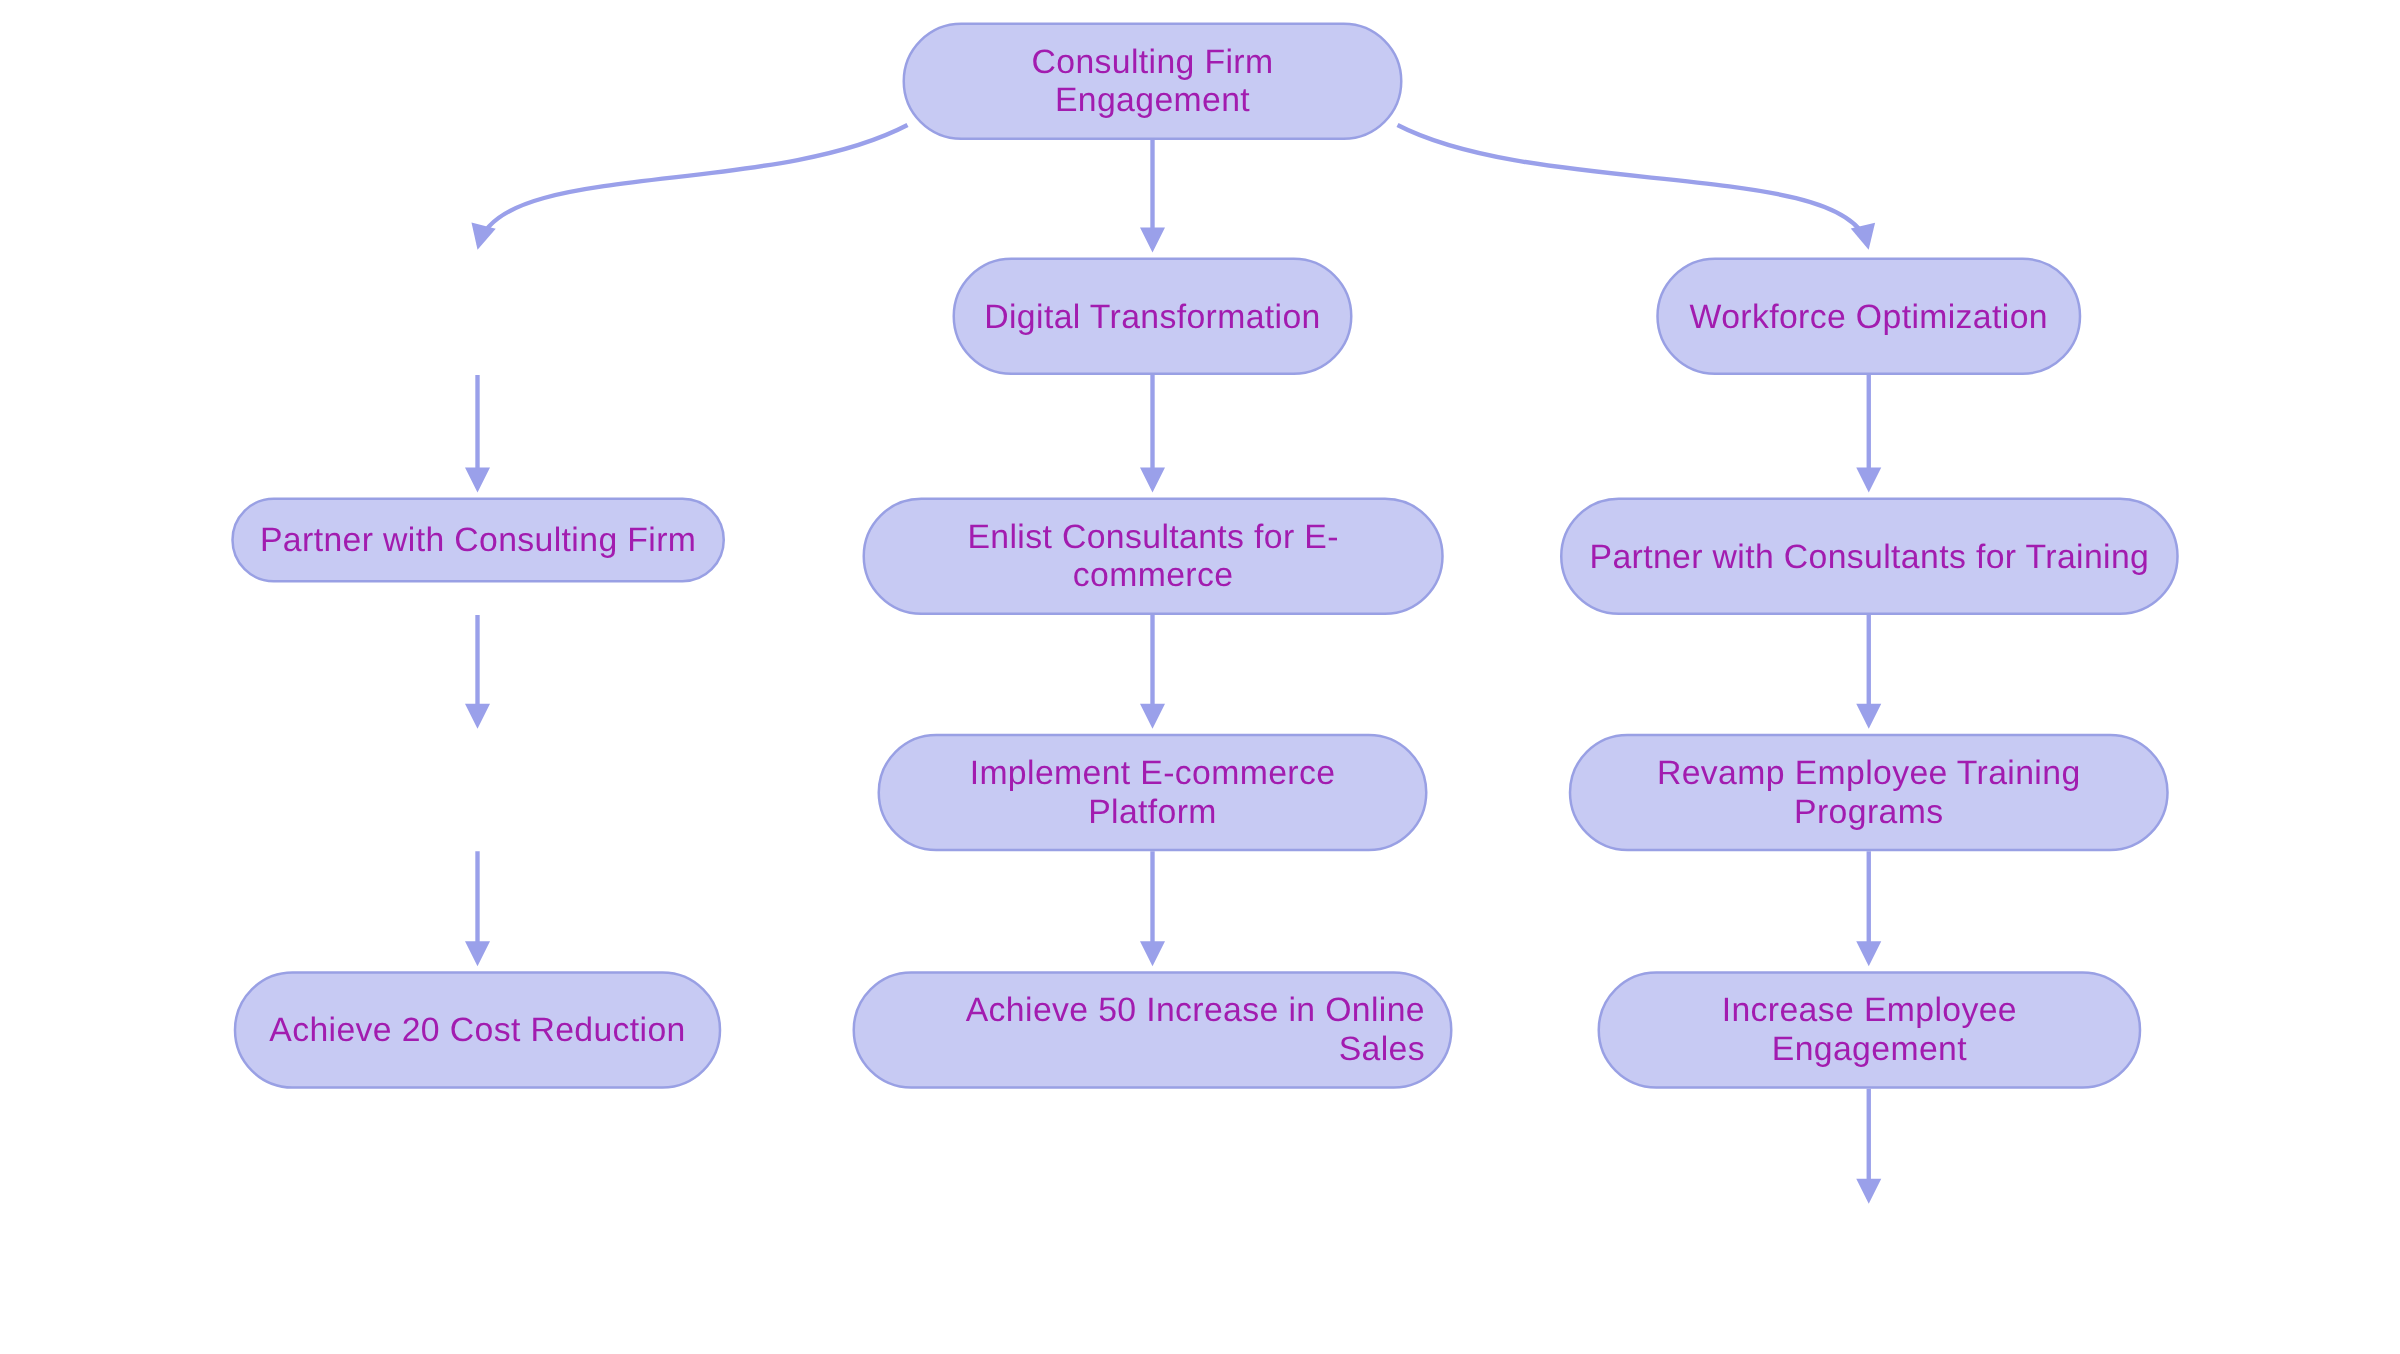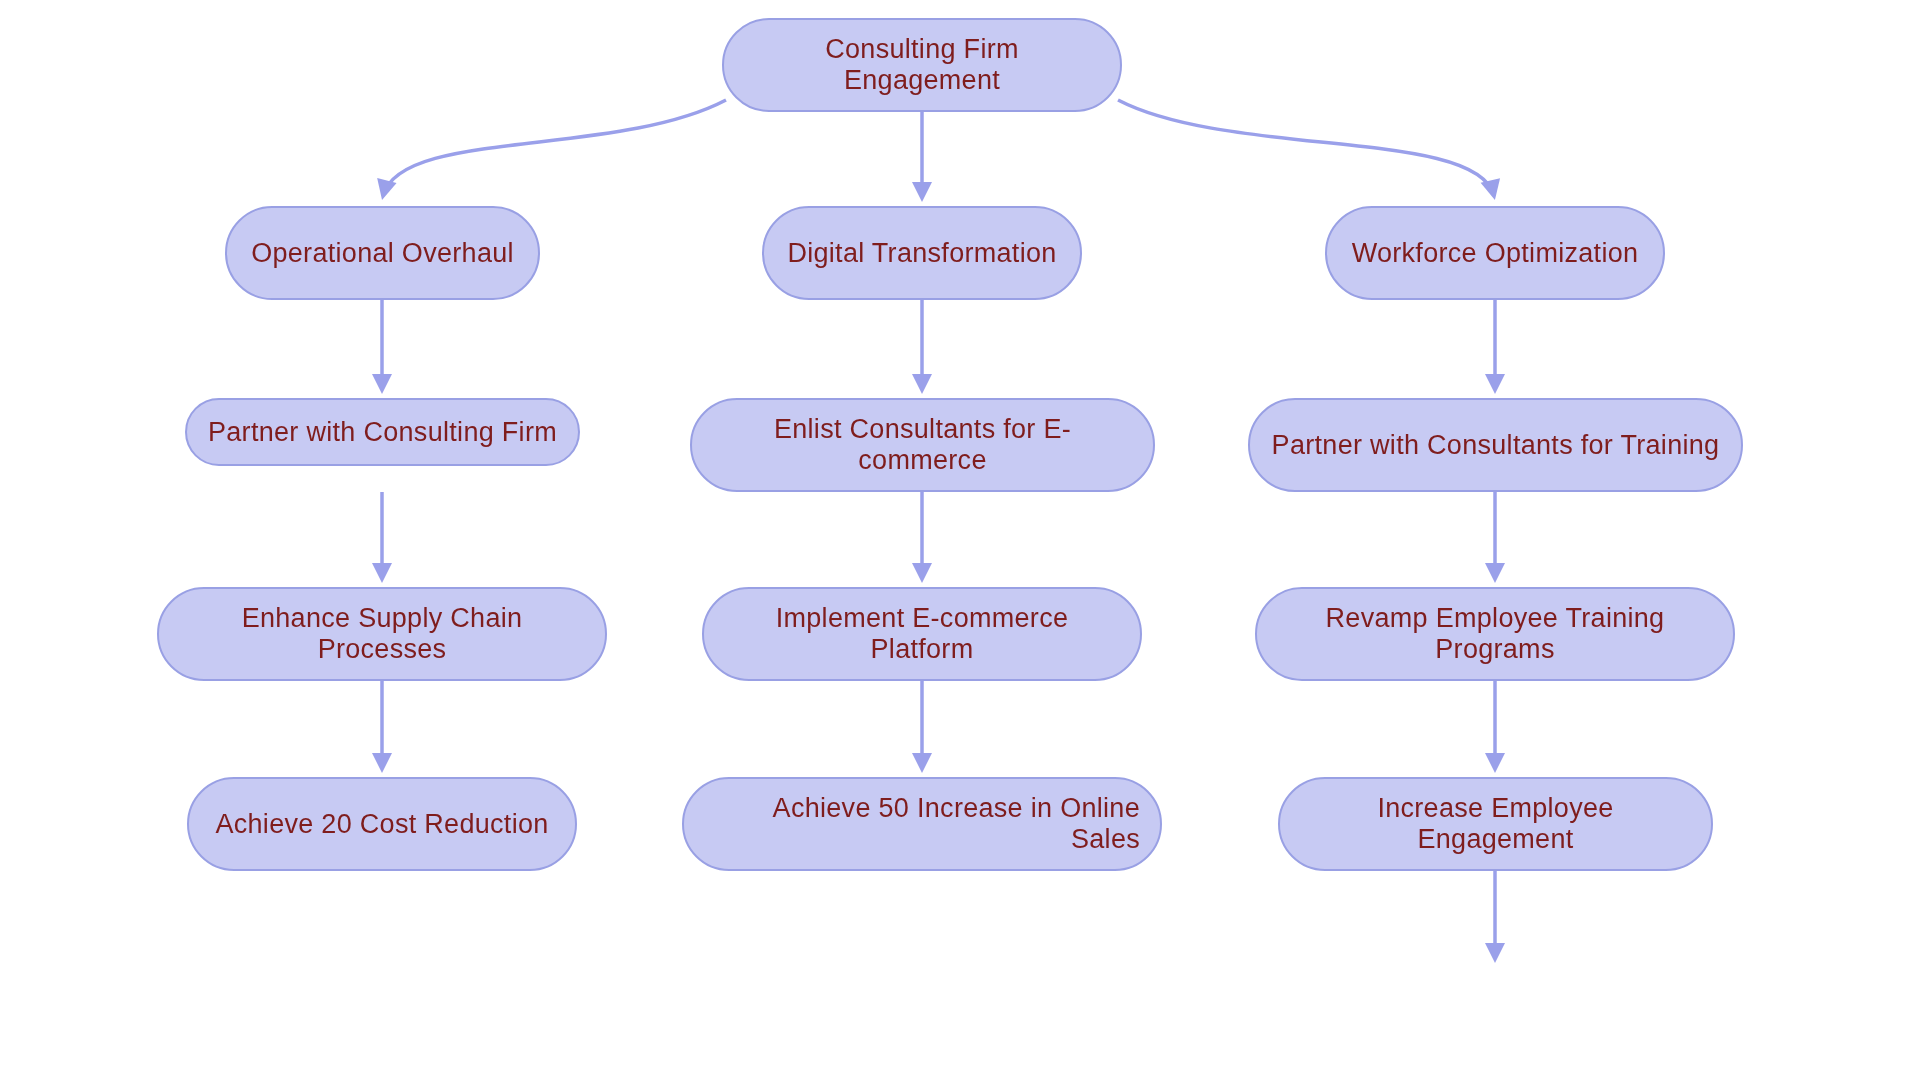--- a/index.html
+++ b/index.html
@@ -32,21 +32,21 @@
   .node {
     position: absolute;
     box-sizing: border-box;
     display: flex;
     align-items: center;
     justify-content: center;
     text-align: center;
     background: #c7caf3;
     border: 2px solid #99a0e4;
     border-radius: 48px;
-    color: #7f1d1d;
+    color: #a21caf;
     font-size: 27px;
     letter-spacing: 0.3px;
     padding: 0 20px;
   }
 </style>
 </head>
 <body>
 
 <div class="canvas">
 
@@ -70,29 +70,27 @@
     <path class="edge" d="M 922 681 L 922 769" marker-end="url(#arrow)"></path>
 
     <path class="edge" d="M 1495 300 L 1495 390" marker-end="url(#arrow)"></path>
     <path class="edge" d="M 1495 492 L 1495 579" marker-end="url(#arrow)"></path>
     <path class="edge" d="M 1495 681 L 1495 769" marker-end="url(#arrow)"></path>
     <path class="edge" d="M 1495 871 L 1495 959" marker-end="url(#arrow)"></path>
   </svg>
 
   <div class="node" style="left:722px; top:18px; width:400px; height:94px;">Consulting Firm Engagement</div>
 
-  <div class="node" style="left:225px; top:206px; width:315px; height:94px;">Operational Overhaul</div>
   <div class="node" style="left:762px; top:206px; width:320px; height:94px;">Digital Transformation</div>
   <div class="node" style="left:1325px; top:206px; width:340px; height:94px;">Workforce Optimization</div>
 
   <div class="node" style="left:185px; top:398px; width:395px; height:68px;">Partner with Consulting Firm</div>
   <div class="node" style="left:690px; top:398px; width:465px; height:94px;">Enlist Consultants for E-commerce</div>
   <div class="node" style="left:1248px; top:398px; width:495px; height:94px;">Partner with Consultants for Training</div>
 
-  <div class="node" style="left:157px; top:587px; width:450px; height:94px;">Enhance Supply Chain Processes</div>
   <div class="node" style="left:702px; top:587px; width:440px; height:94px;">Implement E-commerce Platform</div>
   <div class="node" style="left:1255px; top:587px; width:480px; height:94px;">Revamp Employee Training Programs</div>
 
   <div class="node" style="left:187px; top:777px; width:390px; height:94px;">Achieve 20 Cost Reduction</div>
   <div class="node" style="left:682px; top:777px; width:480px; height:94px;text-align:right;">Achieve 50 Increase in Online Sales</div>
   <div class="node" style="left:1278px; top:777px; width:435px; height:94px;">Increase Employee Engagement</div>
 
 
 </div>
 

